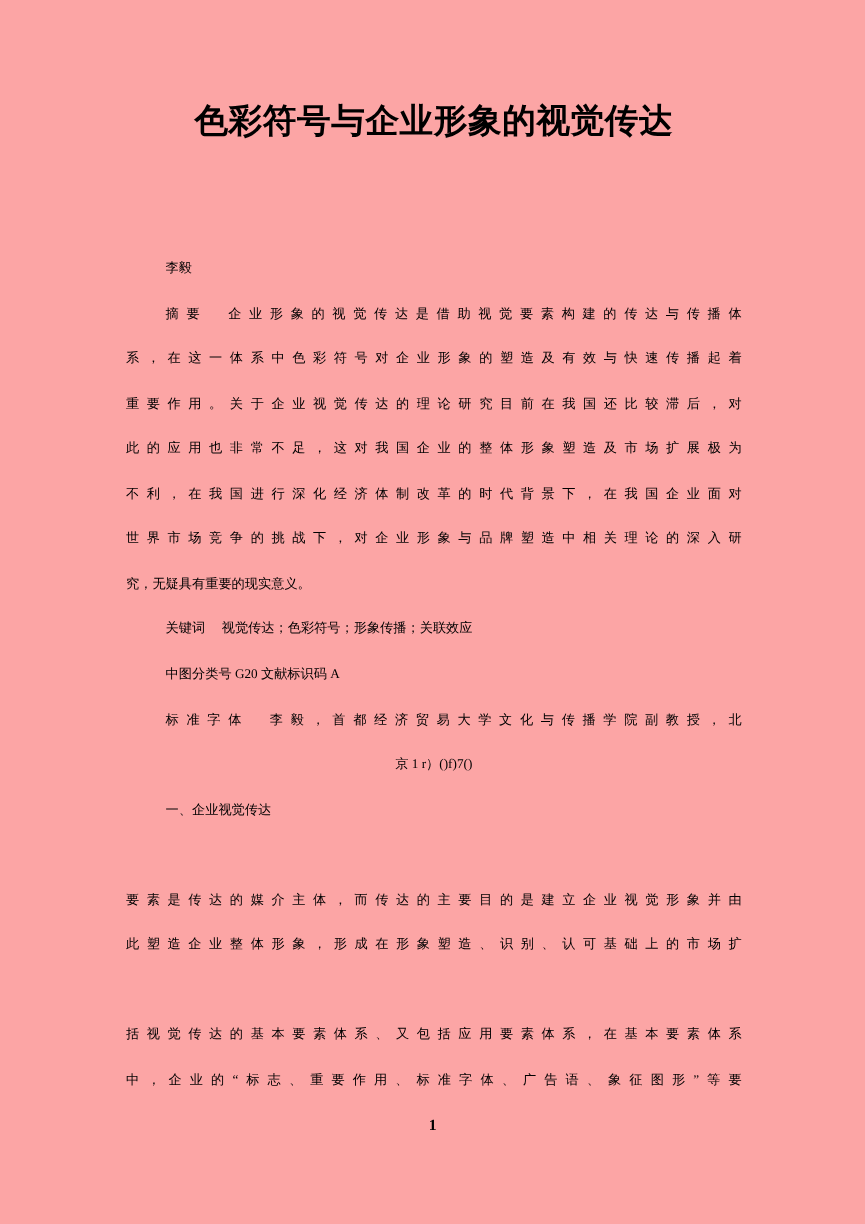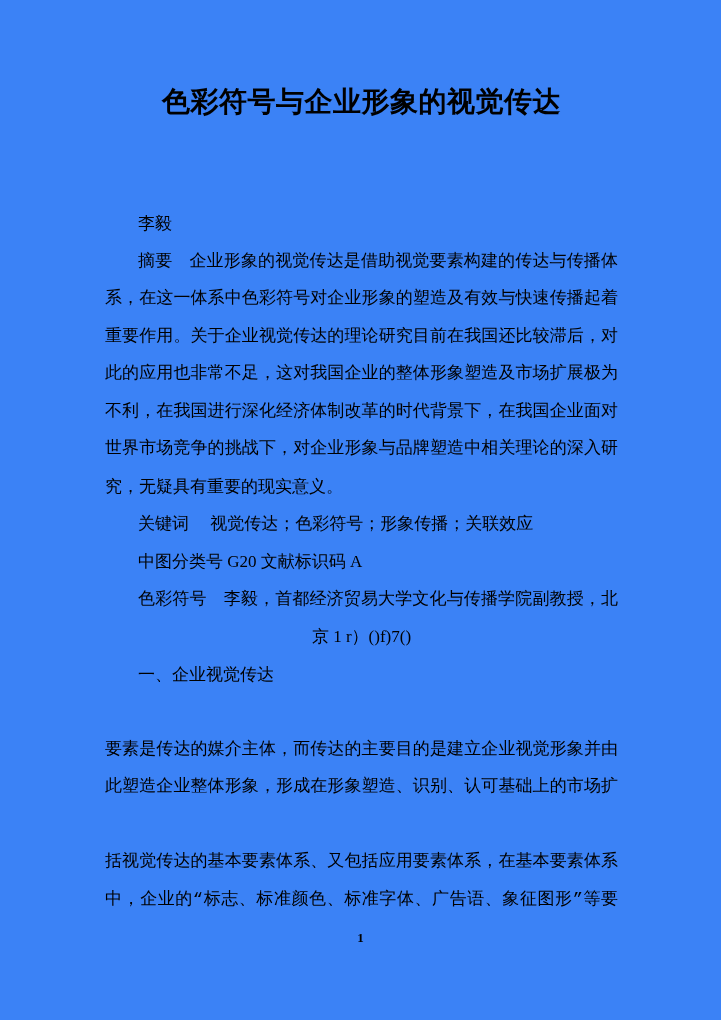--- a/index.html
+++ b/index.html
@@ -1,20 +1,20 @@
 <!DOCTYPE html>
 <html lang="zh"><head>
 <meta charset="utf-8">
 <style>
   html,body{margin:0;padding:0;background:#ffffff;}
   .page{
     position:relative;
     width:721px;
     height:1020px;
-    background:#3b82f6;
+    background:#fca5a5;
     overflow:hidden;
     font-family:"Liberation Serif","DejaVu Serif",serif;
     color:#000000;
   }
   .doc-title{
     position:absolute;
     top:86px;
     left:105px;
     width:513px;
     margin:0;
@@ -23,29 +23,28 @@
     font-weight:bold;
     text-align:center;
     letter-spacing:0.5px;
     white-space:nowrap;
   }
   .doc-body{position:absolute;top:0;left:0;width:721px;height:1020px;}
   .line{
     position:absolute;
     left:105px;
     width:513px;
-    font-size:17px;
+    font-size:11px;
     line-height:20px;
     color:#000000;
   }
   .line.indent{text-indent:33px;}
   .line.fill{
     text-align:justify;
     text-align-last:justify;
-    font-family:Liberation Mono, monospace;
   }
   .page-number{
     position:absolute;
     top:930px;
     left:0;
     width:721px;
     text-align:center;
     font-size:13px;
     font-weight:bold;
     color:#000000;
@@ -61,23 +60,23 @@
       <div class="line indent" style="top: 214px;">李毅</div>
       <div class="line indent fill" style="top: 251.55px;">摘要　企业形象的视觉传达是借助视觉要素构建的传达与传播体</div>
       <div class="line fill" style="top: 289.1px;">系，在这一体系中色彩符号对企业形象的塑造及有效与快速传播起着</div>
       <div class="line fill" style="top: 326.65px;">重要作用。关于企业视觉传达的理论研究目前在我国还比较滞后，对</div>
       <div class="line fill" style="top: 364.2px;">此的应用也非常不足，这对我国企业的整体形象塑造及市场扩展极为</div>
       <div class="line fill" style="top: 401.75px;">不利，在我国进行深化经济体制改革的时代背景下，在我国企业面对</div>
       <div class="line fill" style="top: 439.3px;">世界市场竞争的挑战下，对企业形象与品牌塑造中相关理论的深入研</div>
       <div class="line" style="top: 476.85px;">究，无疑具有重要的现实意义。</div>
       <div class="line indent" style="top: 514.4px;">关键词　 视觉传达；色彩符号；形象传播；关联效应</div>
       <div class="line indent" style="top: 551.95px;">中图分类号 G20 文献标识码 A</div>
-      <div class="line indent fill" style="top: 589.5px;">色彩符号　李毅，首都经济贸易大学文化与传播学院副教授，北</div>
+      <div class="line indent fill" style="top: 589.5px;">标准字体　李毅，首都经济贸易大学文化与传播学院副教授，北</div>
       <div class="line" style="top: 627.05px; text-align: center;">京 1 r）()f)7()</div>
       <div class="line indent" style="top: 664.6px;">一、企业视觉传达</div>
       <div class="line fill" style="top: 777.25px;">此塑造企业整体形象，形成在形象塑造、识别、认可基础上的市场扩</div>
       <div class="line fill" style="top: 739.7px;">要素是传达的媒介主体，而传达的主要目的是建立企业视觉形象并由</div>
       <div class="line fill" style="top: 852.35px;">括视觉传达的基本要素体系、又包括应用要素体系，在基本要素体系</div>
-      <div class="line fill" style="top: 889.9px;">中，企业的“标志、标准颜色、标准字体、广告语、象征图形”等要</div>
+      <div class="line fill" style="top: 889.9px;">中，企业的“标志、重要作用、标准字体、广告语、象征图形”等要</div>
     </div>
 
   <div class="page-number">1</div>
 </div>
 
 </body></html>

